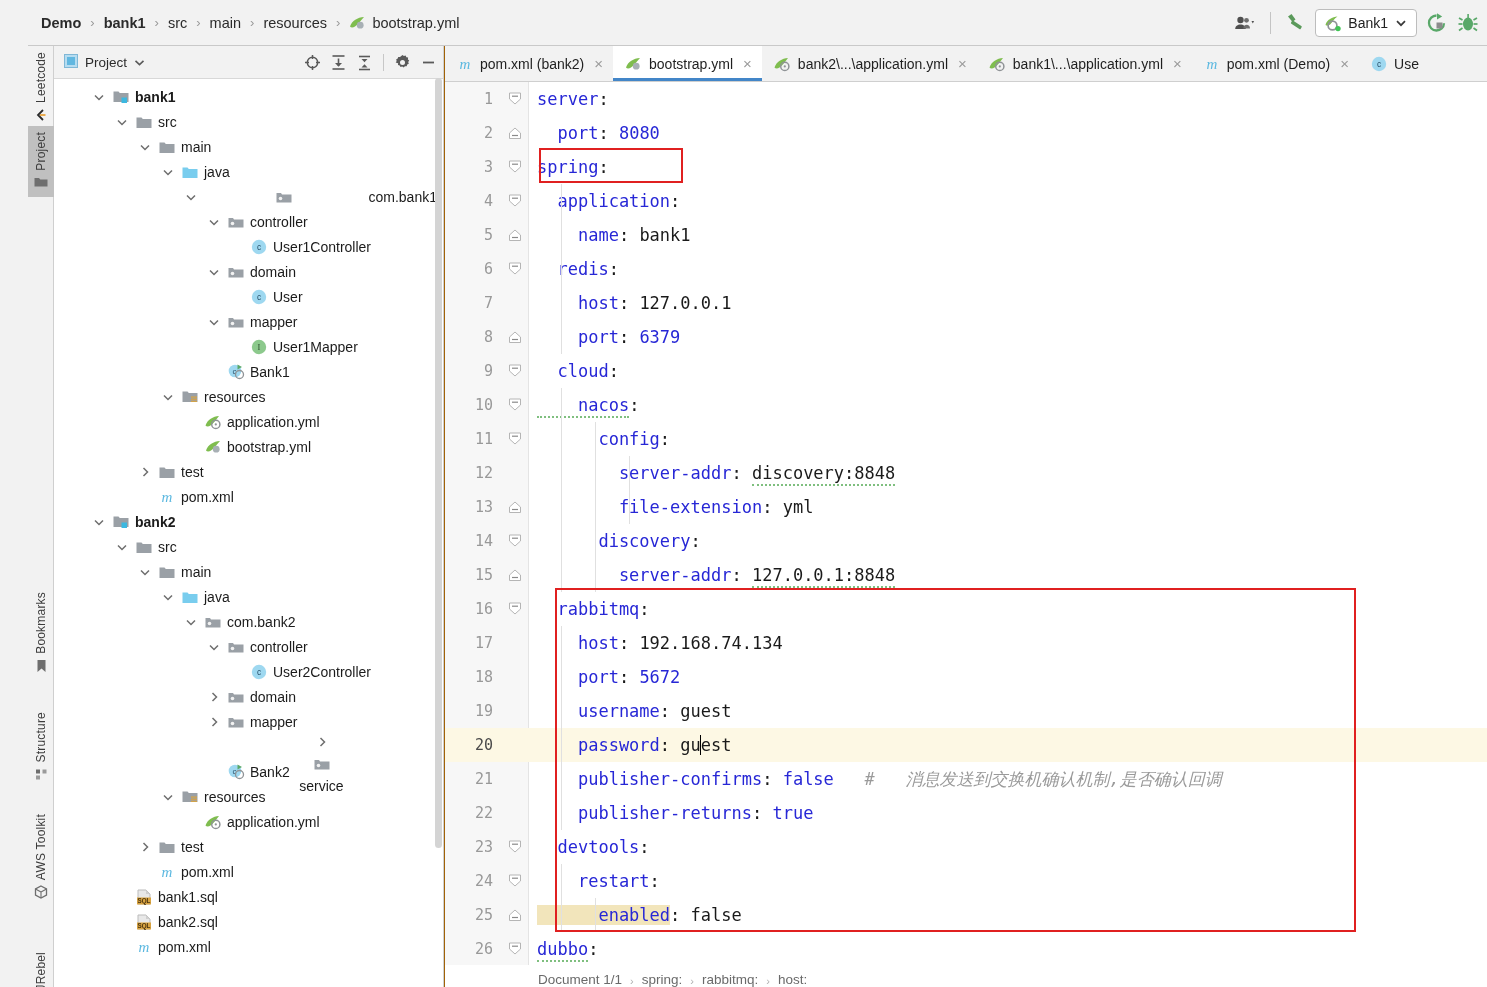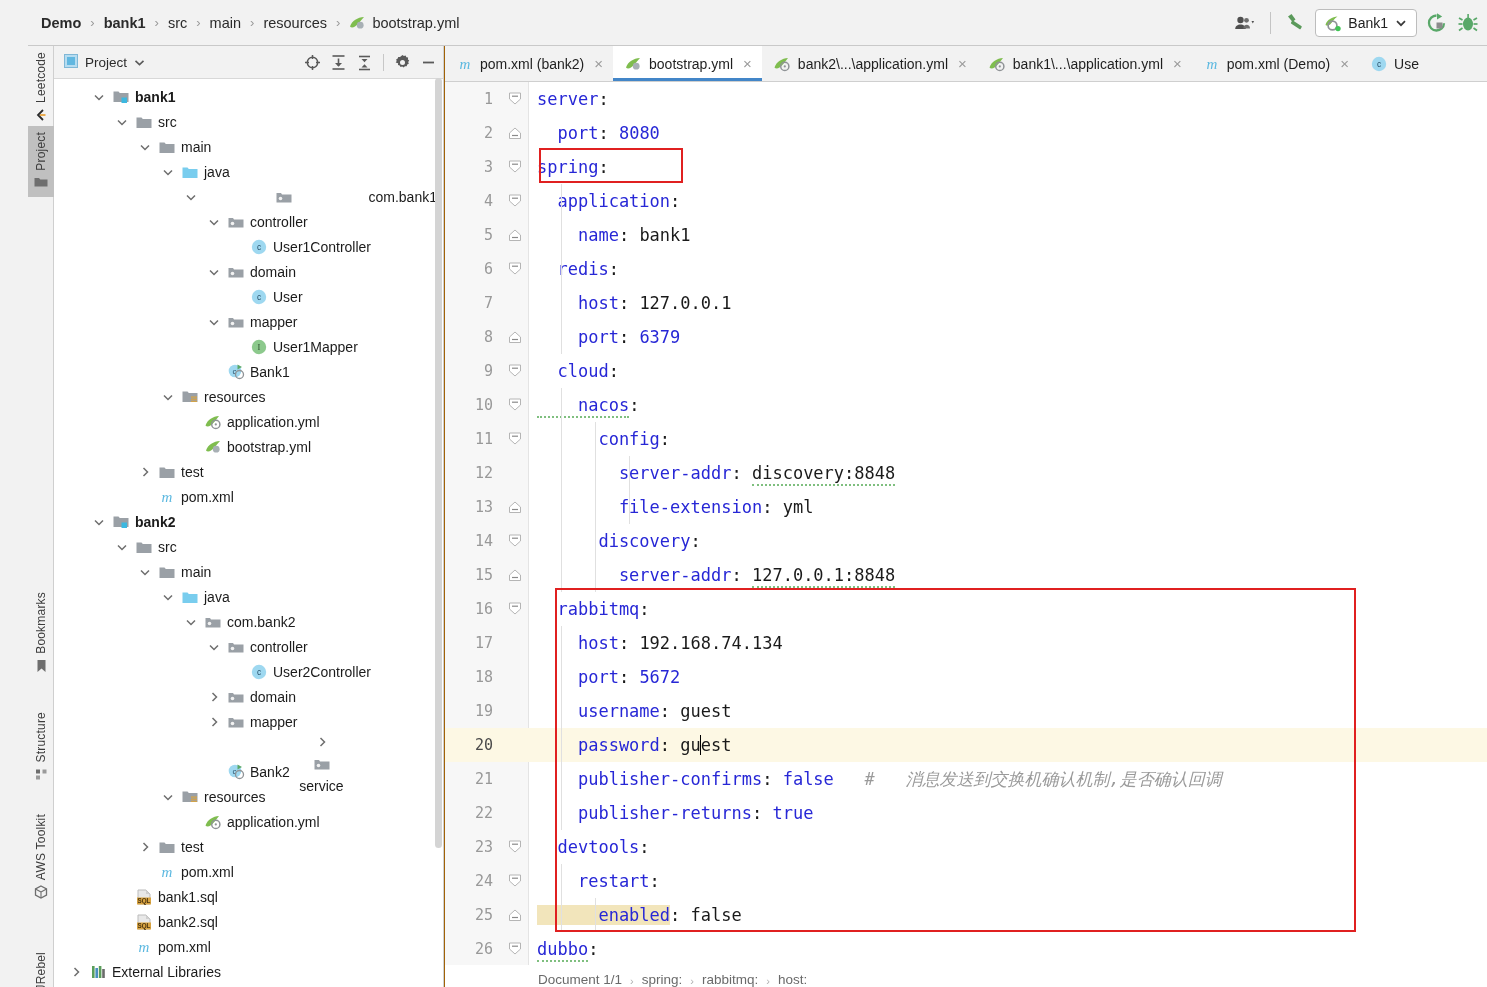--- a/index.html
+++ b/index.html
@@ -781,38 +781,20 @@
         </div>
         <div class="tnode" style="padding-left: 60px;">
           <span class="tw"></span>
           <span class="ticon">
             <svg width="16" height="16" viewBox="0 0 16 16">
               <text x="8" y="13" font-size="15" font-style="italic" font-family="Liberation Serif" text-anchor="middle" fill="#5bb8e0">m</text>
             </svg>
           </span>
           <span class="tlabel">pom.xml</span>
         </div>
-        <div class="tnode" style="padding-left: 14px;">
-          <span class="tw">
-            <svg width="12" height="12" viewBox="0 0 12 12">
-              <path d="M4.5 2 L8.5 6 L4.5 10" fill="none" stroke="#6e6e6e" stroke-width="1.5"></path>
-            </svg>
-          </span>
-          <span class="ticon">
-            <svg width="15" height="16" viewBox="0 0 15 16">
-              <g>
-                <rect x="1" y="2" width="2.6" height="12" fill="#5a9e5a"></rect>
-                <rect x="4.4" y="4" width="2.6" height="10" fill="#4a8fc0"></rect>
-                <rect x="7.8" y="2" width="2.6" height="12" fill="#5a9e5a"></rect>
-                <rect x="11.2" y="5" width="2.6" height="9" fill="#6a6a6a"></rect>
-              </g>
-            </svg>
-          </span>
-          <span class="tlabel">External Libraries</span>
-        </div>
         <div class="tnode" style="padding-left: 14px;"></div>
       </div>
     <div class="tree-scroll"></div>
   </div>
 
   <div class="editor-area">
     <div class="tabbar" id="tabbar">
         <div class="etab">
           <span style="display: flex;">
             <svg width="16" height="16" viewBox="0 0 16 16">

